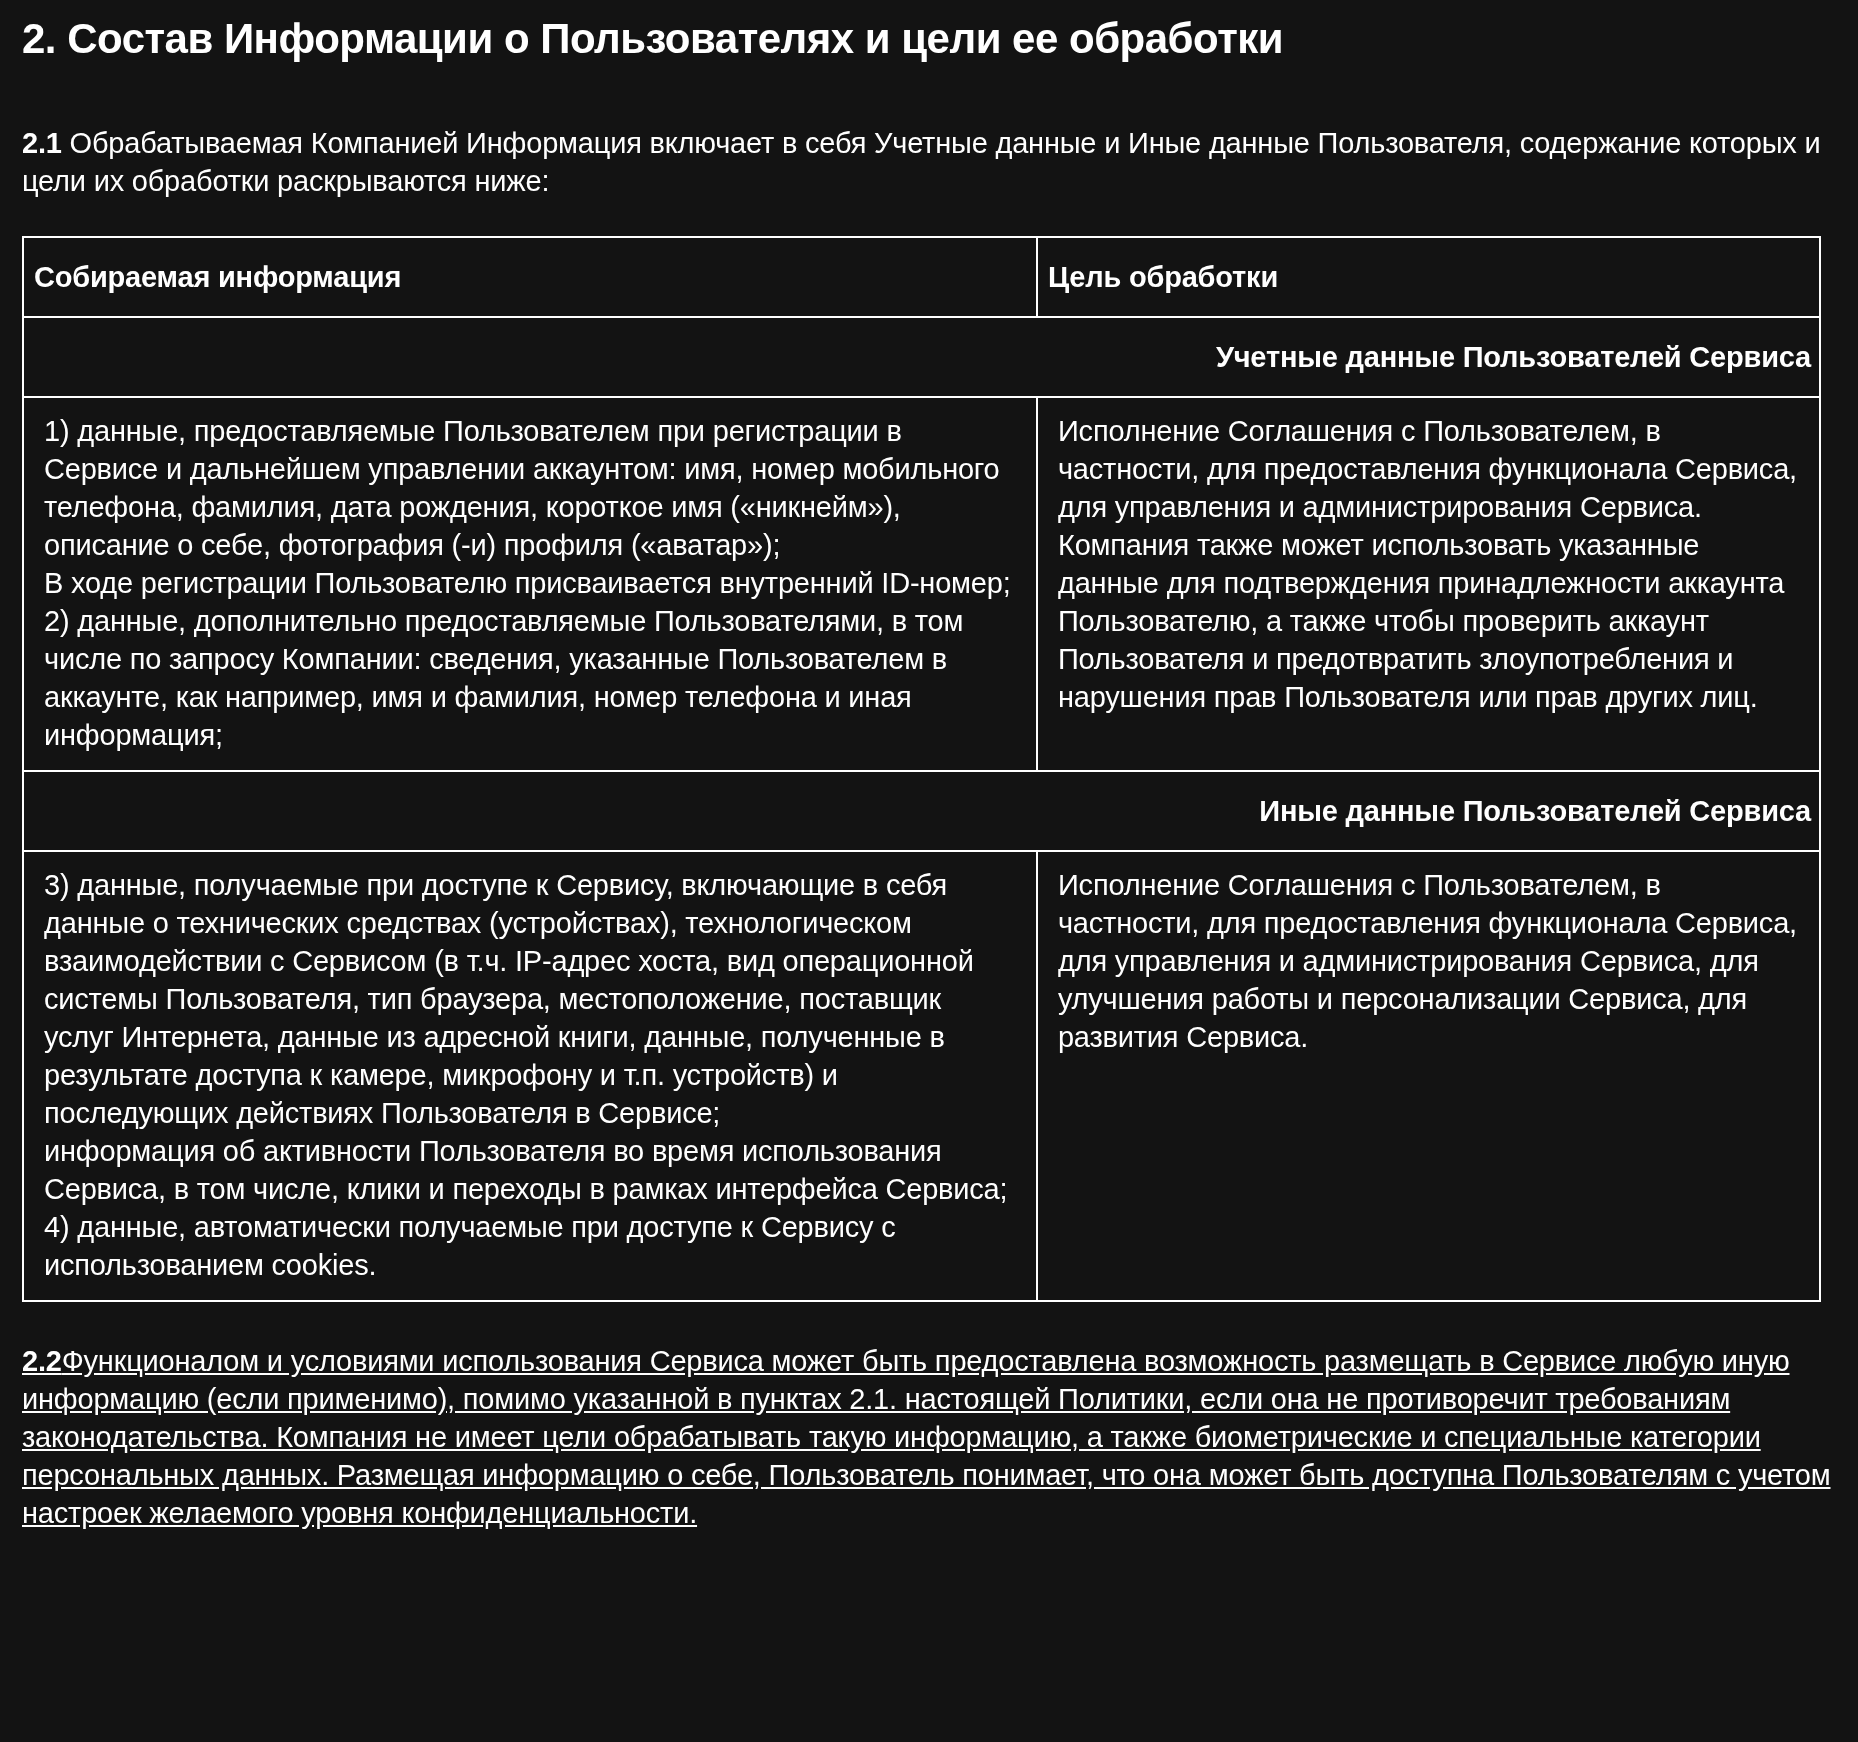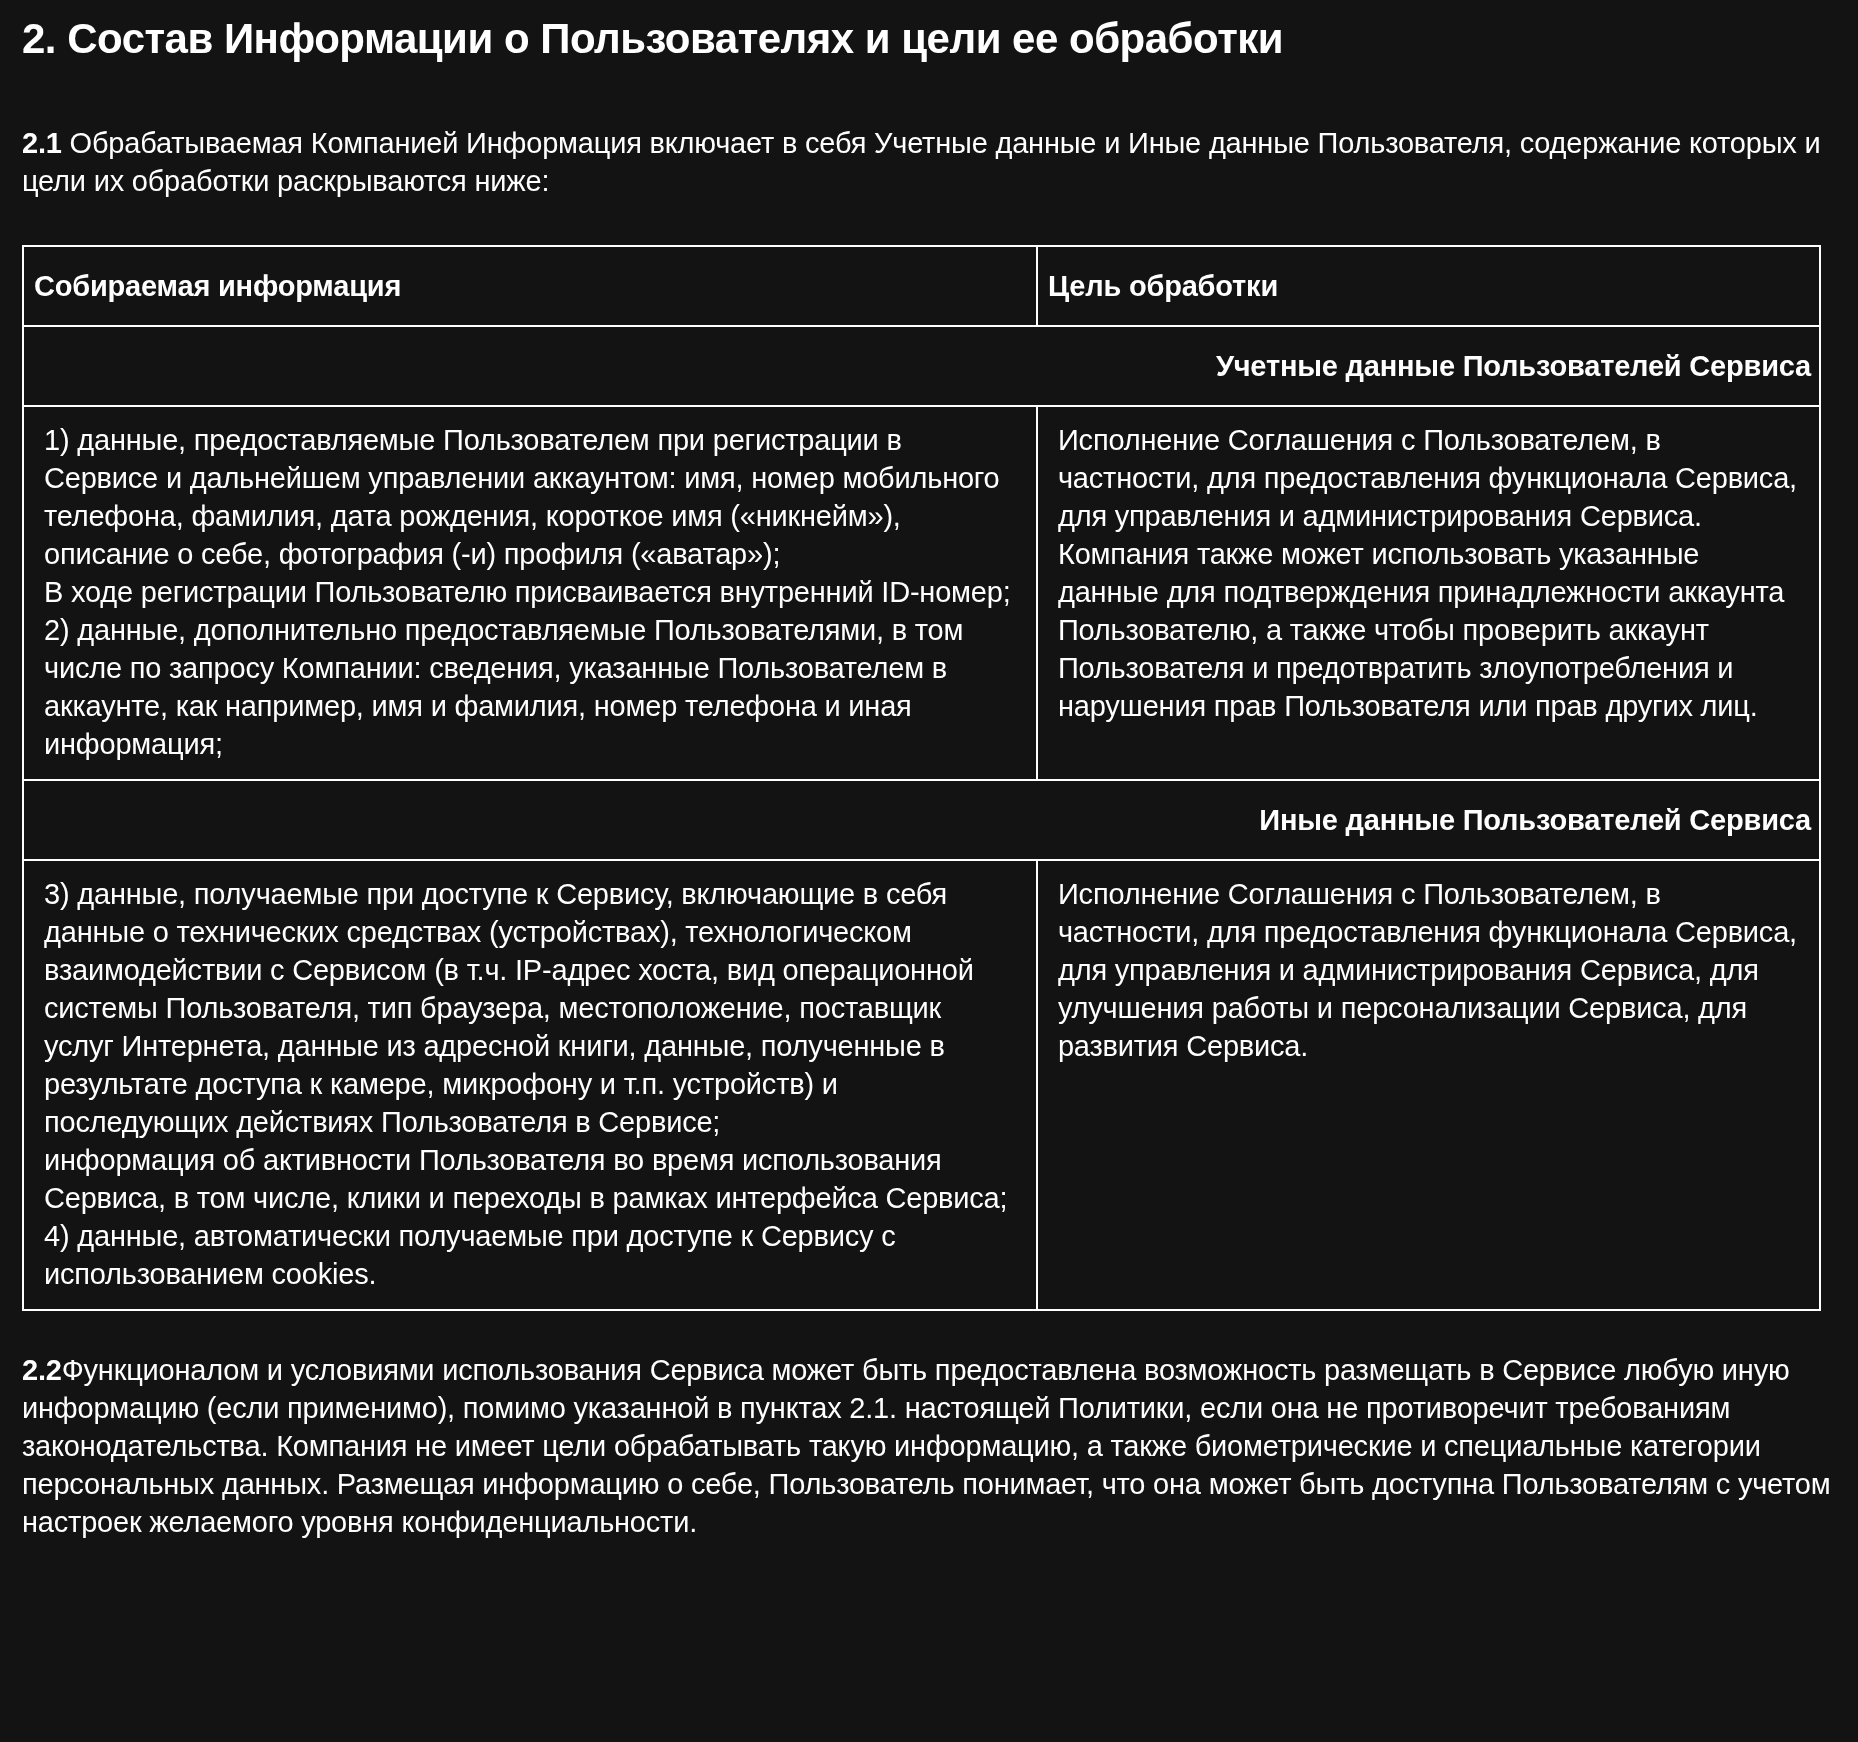--- a/index.html
+++ b/index.html
@@ -19,22 +19,22 @@
     letter-spacing: -0.5px;
     margin: 0 0 60px 0;
   }
   p.para {
     font-size: 29px;
     line-height: 38px;
     letter-spacing: -0.2px;
     margin: 0;
   }
   p.para strong { font-weight: 700; }
-  p.clause-21 { margin-bottom: 45px; }
-  p.clause-22 { margin-top: 40px; padding-bottom: 6px; }
+  p.clause-21 { margin-bottom: 36px; }
+  p.clause-22 { margin-top: 40px; padding-bottom: 6px; text-decoration: underline; }
 
   table.policy-table {
     border-collapse: collapse;
     width: calc(100% - 15px);
     table-layout: fixed;
     font-size: 29px;
     line-height: 38px;
     letter-spacing: -0.2px;
   }
   table.policy-table th,

